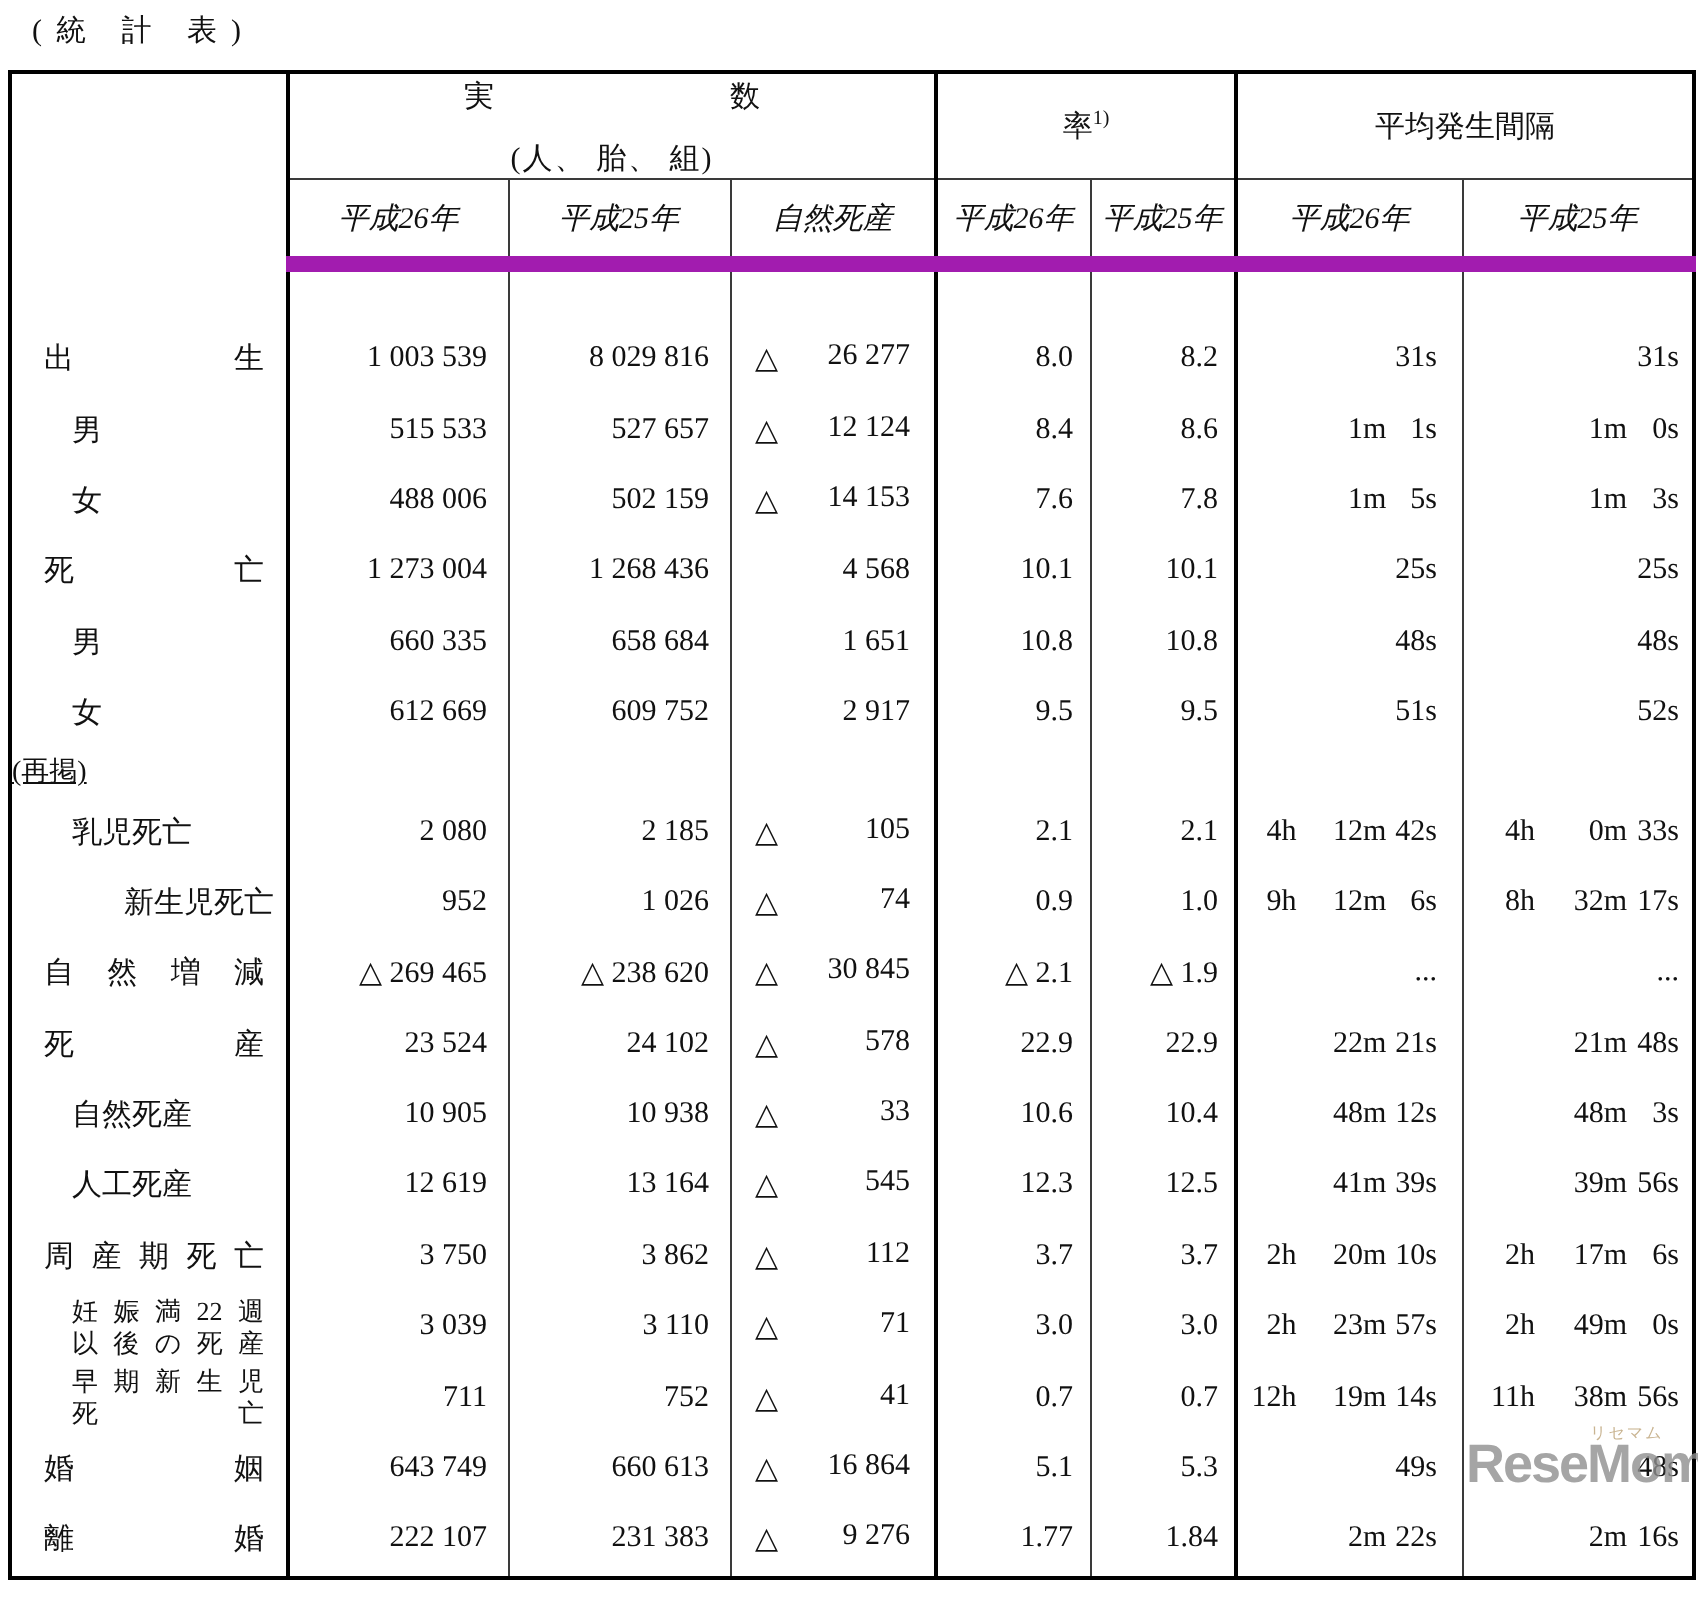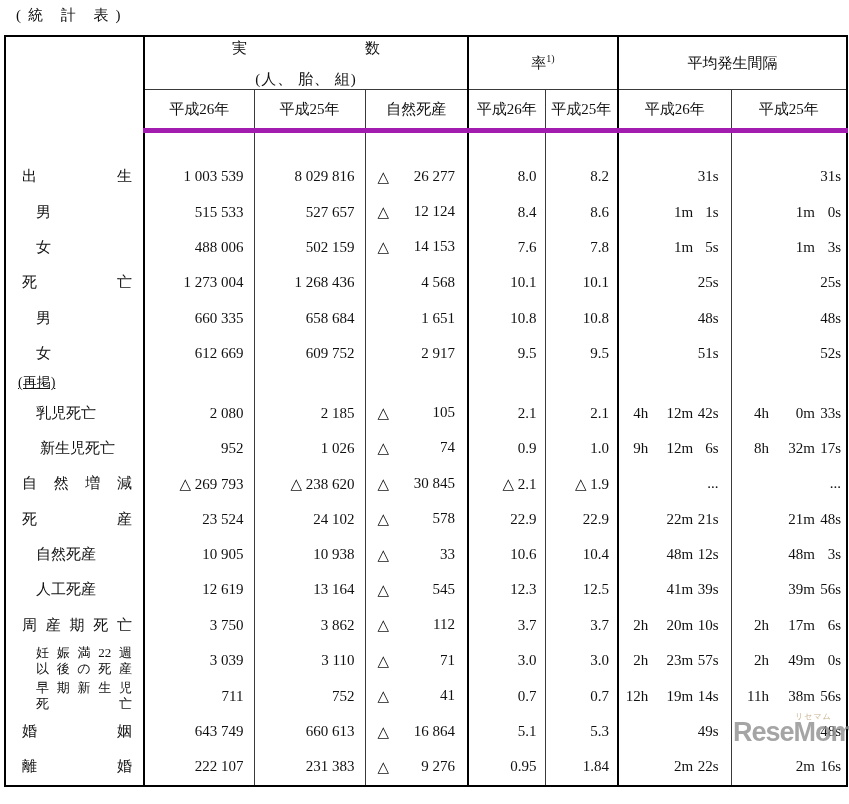--- a/index.html
+++ b/index.html
@@ -11,47 +11,47 @@
   .t1{font-size:15px;letter-spacing:7px;}
   .t2{font-size:16px;letter-spacing:3px;margin-top:5px;}
 
   table{
     border-collapse:collapse;table-layout:fixed;
     margin:10px 0 0 4px;width:842px;border:2px solid #000;
   }
   th{font-weight:normal;font-size:15px;padding:0;}
   td{padding:0;font-size:15px;vertical-align:middle;height:35.4px;}
   .h-group th{height:42px;}
-  .h-sub th{height:38px;border-bottom:5px solid #a21caf;}
+  .h-sub th{height:38px;border-bottom:8px solid #a21caf;font-style:italic;}
   .br1{border-right:1px solid #3a3a3a;}
   .br2{border-right:2px solid #000;}
   .bb1{border-bottom:1px solid #3a3a3a;}
 
   .jspread{display:flex;justify-content:space-between;width:148px;margin:2px auto 0 auto;}
   .jsub{text-align:center;margin-top:12px;letter-spacing:1px;}
   sup{font-size:10px;}
 
   tr.spacer td{height:26px;}
   tr.note-row td{height:24px;}
 
   .c-num{text-align:right;padding-right:10px;}
   .c-rate{padding-right:8px;}
 
   .diffwrap{display:flex;justify-content:space-between;padding:0 12px;}
-  .intwrap{display:flex;justify-content:flex-end;}
+  .intwrap{display:flex;}
   .intwrap span{text-align:right;display:inline-block;}
   .c-i26 .ih{width:30px;} .c-i26 .im{width:46px;} .c-i26 .is{width:26px;margin-right:12px;}
   .c-i25 .ih{width:36px;} .c-i25 .im{width:46px;} .c-i25 .is{width:26px;margin-right:5px;}
 
   .c-label{padding:0;}
   .jl{display:flex;justify-content:space-between;padding:0 11px 0 16px;}
   .two-line .jl{padding-left:30px;font-size:13px;line-height:16px;}
   .ind{padding-left:30px;}
-  .ind2{padding-left:34px;}
-  .note{padding-left:12px;font-size:14px;text-decoration:underline;}
+  .ind2{padding-left:56px;}
+  .note{padding-left:0;font-size:14px;text-decoration:underline;}
 
   .watermark{position:absolute;left:731px;top:711px;width:116px;height:46px;pointer-events:none;}
   .wm-text{
     font-family:"Liberation Sans","DejaVu Sans",sans-serif;font-weight:bold;
     font-size:27px;color:#8f8f8f;opacity:.8;letter-spacing:-1px;position:absolute;left:2px;top:6px;
   }
   .wm-ruby{
     font-family:"Liberation Sans","DejaVu Sans",sans-serif;
     position:absolute;left:64px;top:0px;font-size:8px;color:#c9b491;letter-spacing:1px;
   }
@@ -363,21 +363,21 @@
         </tr>
         <tr>
           <td class="c-label br2">
             <div class="jl">
               <span>自</span>
               <span>然</span>
               <span>増</span>
               <span>減</span>
             </div>
           </td>
-          <td class="c-j26 c-num br1">△ 269 793</td>
+          <td class="c-j26 c-num br1">△ 269 465</td>
           <td class="c-j25 c-num br1">△ 238 620</td>
           <td class="c-diff br2">
             <div class="diffwrap">
               <span class="tri">△</span>
               <span>30 845</span>
             </div>
           </td>
           <td class="c-r26 c-num c-rate br1">△ 2.1</td>
           <td class="c-r25 c-num c-rate br2">△ 1.9</td>
           <td class="c-i26 c-int br1">
@@ -641,21 +641,21 @@
             </div>
           </td>
           <td class="c-j26 c-num br1">222 107</td>
           <td class="c-j25 c-num br1">231 383</td>
           <td class="c-diff br2">
             <div class="diffwrap">
               <span class="tri">△</span>
               <span>9 276</span>
             </div>
           </td>
-          <td class="c-r26 c-num c-rate br1">0.95</td>
+          <td class="c-r26 c-num c-rate br1">1.77</td>
           <td class="c-r25 c-num c-rate br2">1.84</td>
           <td class="c-i26 c-int br1">
             <div class="intwrap">
               <span class="ih"></span>
               <span class="im">2m</span>
               <span class="is">22s</span>
             </div>
           </td>
           <td class="c-i25 c-int">
             <div class="intwrap">

